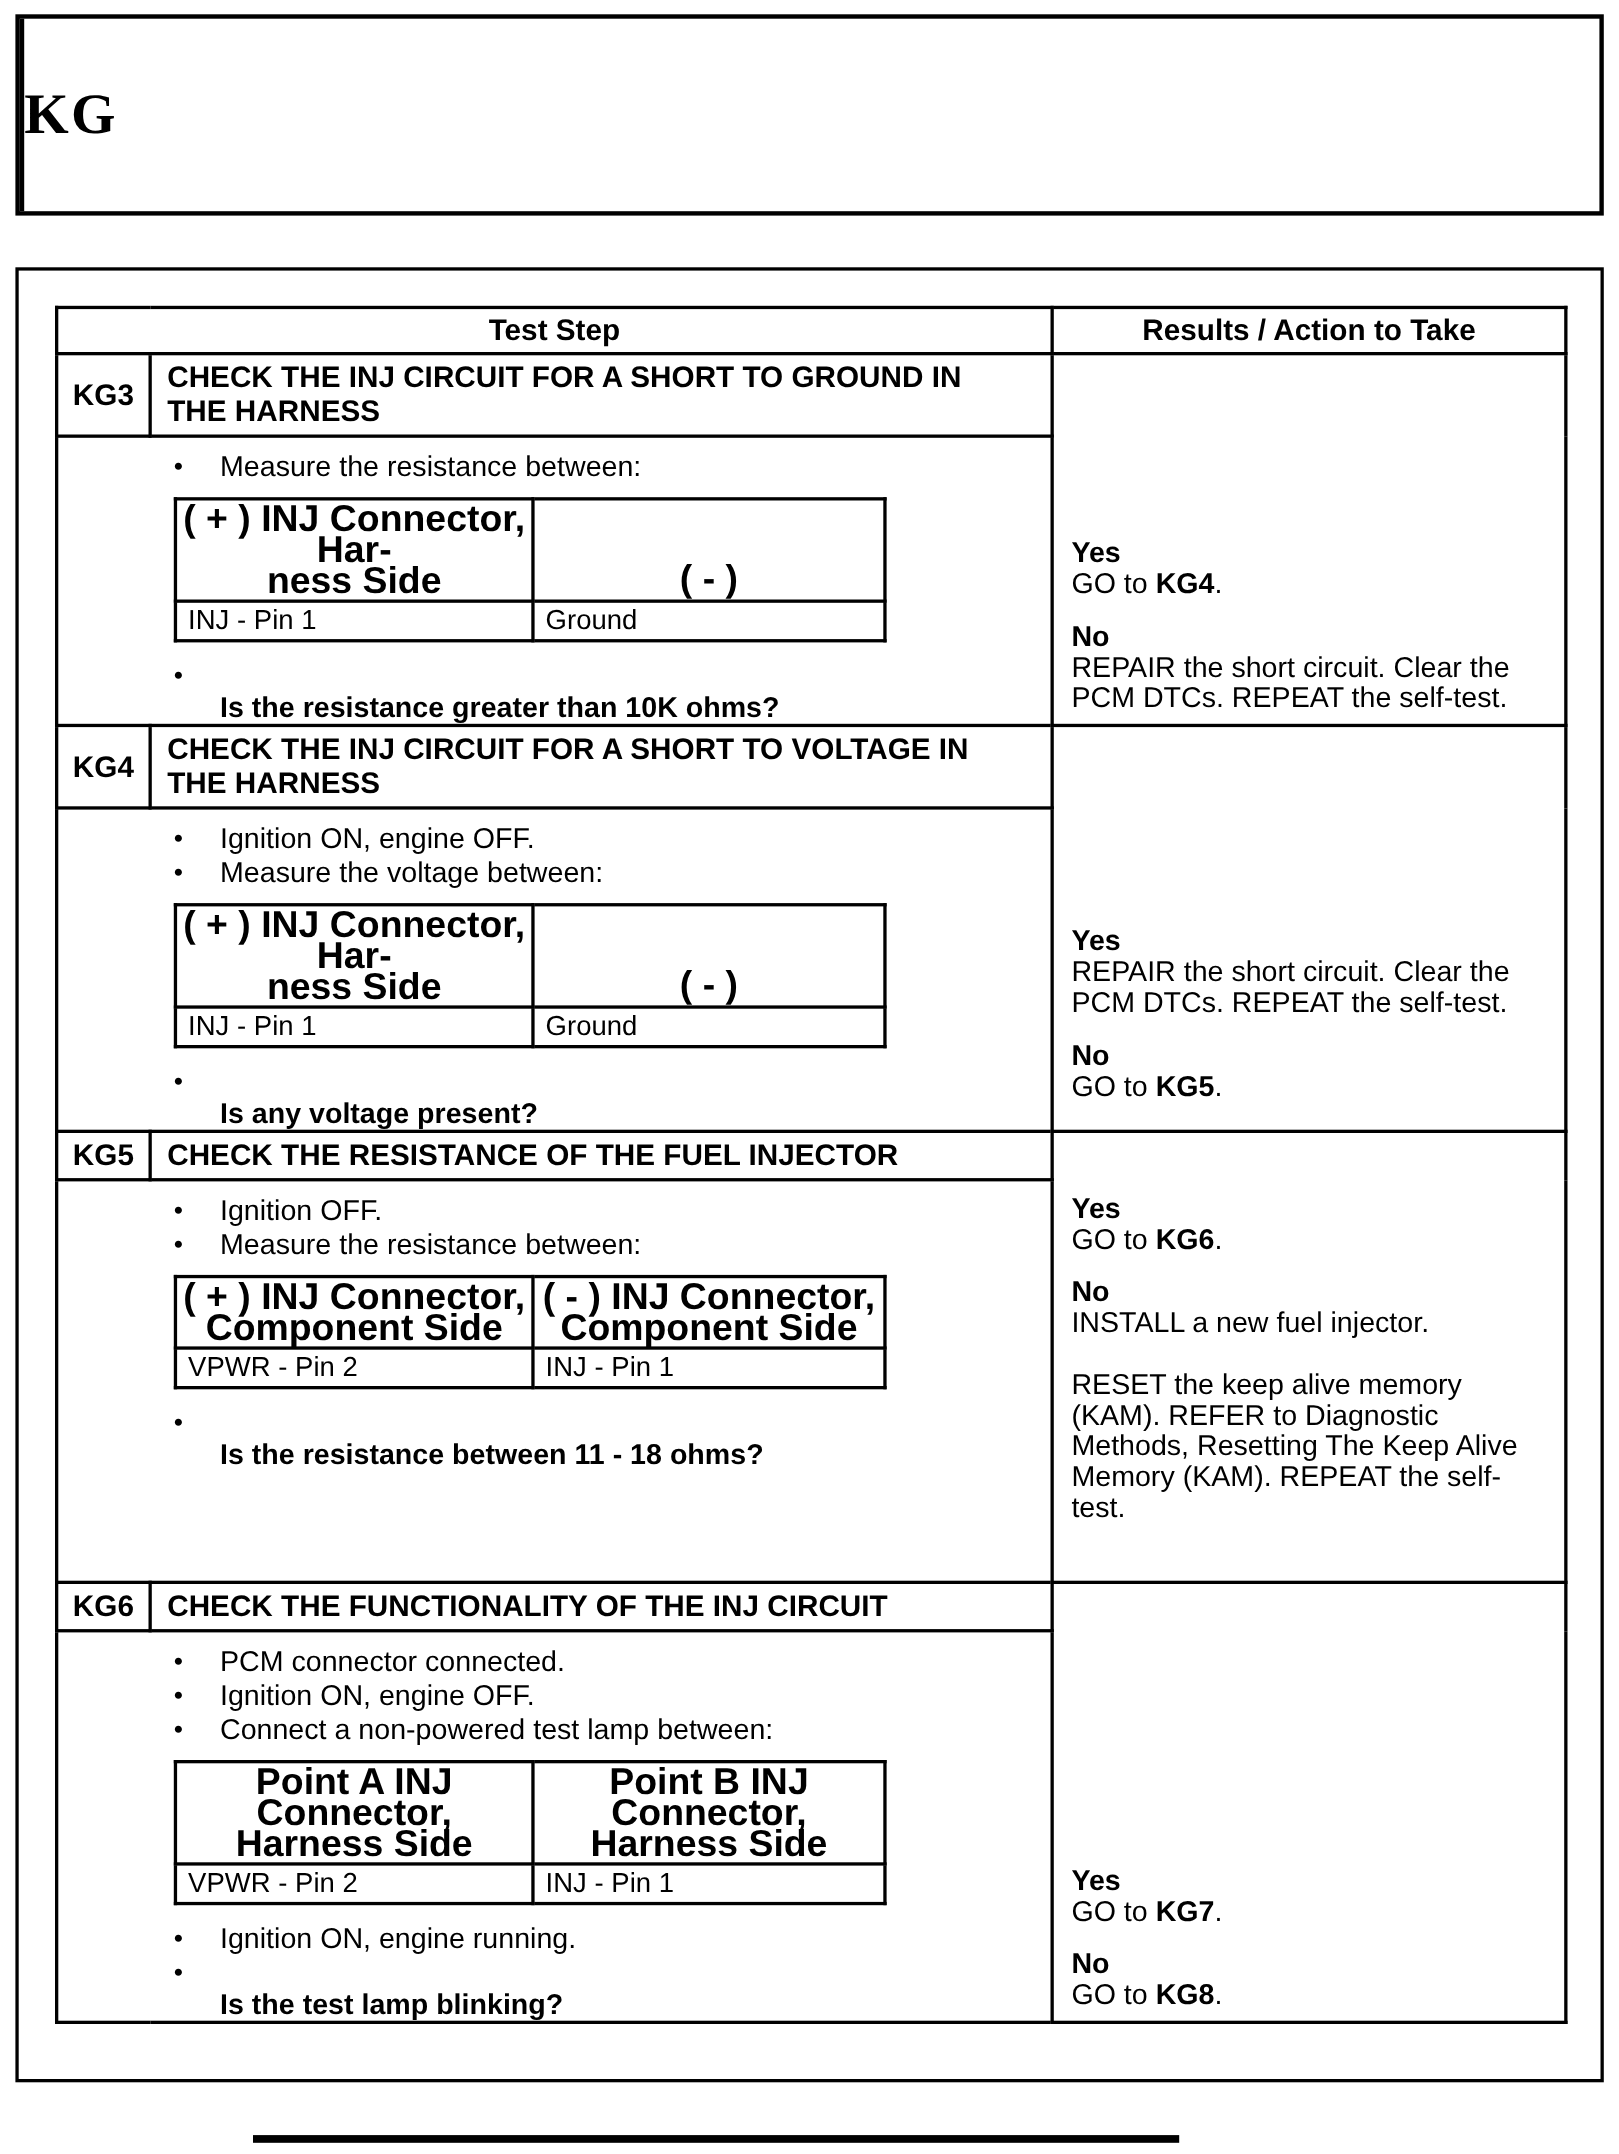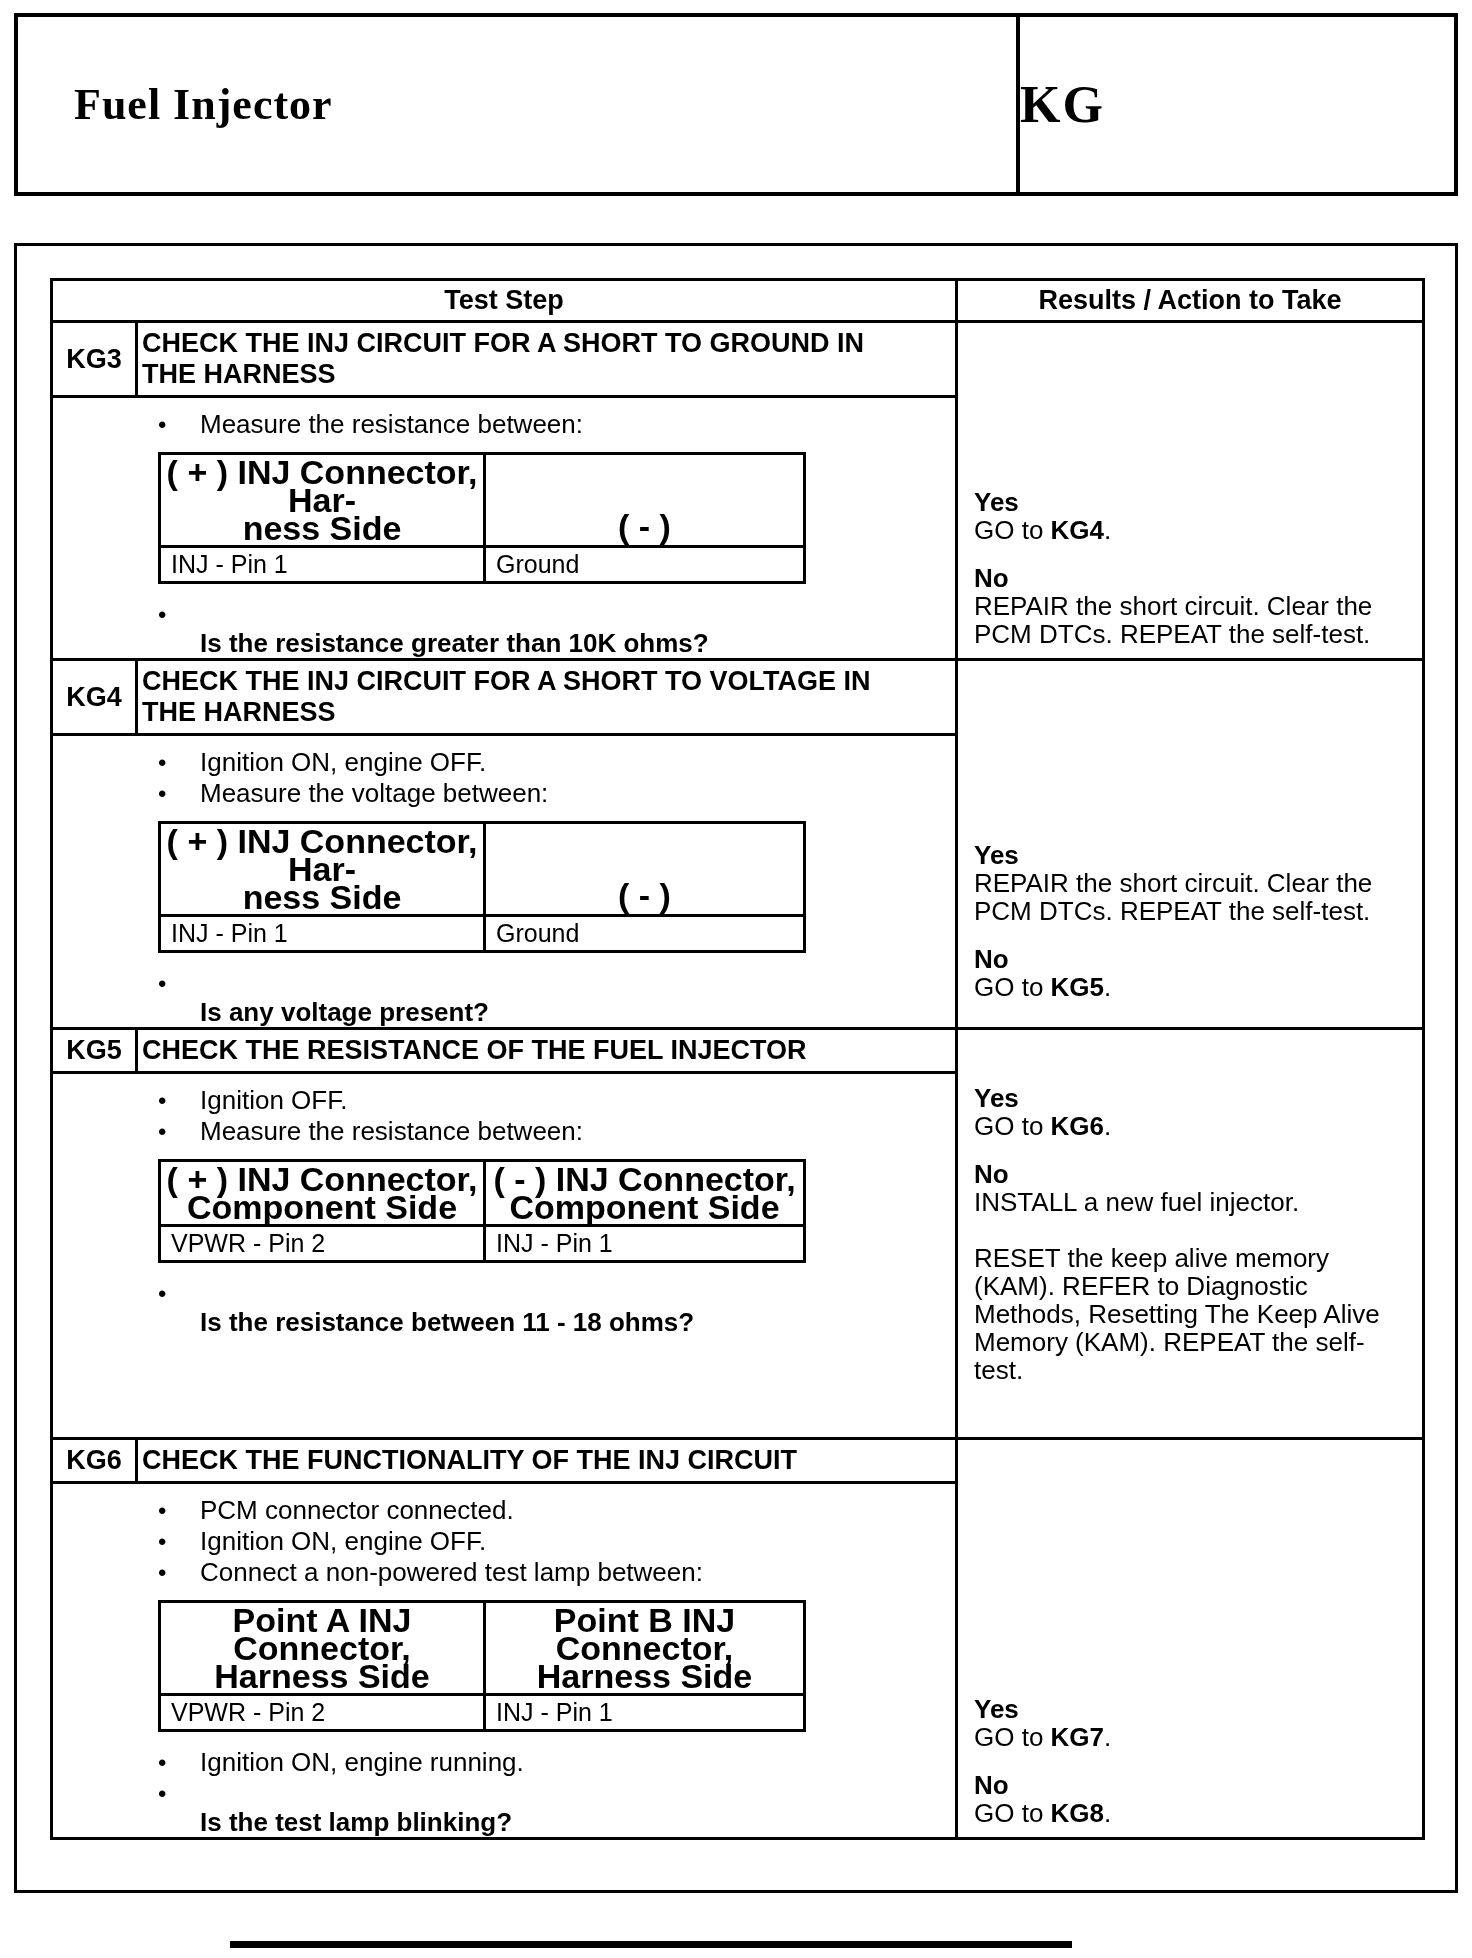--- a/index.html
+++ b/index.html
@@ -38,21 +38,21 @@
 
   .col-id { width:85px; } .col-title { width:820px; } .col-results { width:467px; }
 
   th.main-h { height:42px; font-size:27px; font-weight:bold; text-align:center; vertical-align:middle; background:#fff; }
 
   td.step-id {
     font-weight:bold; font-size:27px; text-align:center; vertical-align:middle;
   }
   td.step-title {
     font-weight:bold; font-size:27px; line-height:31px;
-    padding:5px 56px 5px 4px; vertical-align:middle;
+    padding:5px 56px 5px 14px; vertical-align:middle;
   }
   .h-title-2 { height:66px; }
   .h-title-1 { height:44px; }
 
   td.step-body { vertical-align:top; padding-top:10px; }
   .bh-kg3 { height:219px; } .bh-kg4 { height:247px; }
   .bh-kg5 { height:366px; } .bh-kg6 { height:294px; }
 
   
   .bullet { display:flex; margin-left:105px; font-size:26px; line-height:29px; margin-top:2px; }
@@ -86,23 +86,20 @@
 
   
   .scan-line { position:absolute; left:230px; top:1941px; width:842px; height:7px; background:#000; }
 </style>
 </head>
 <body>
 
 <div class="page">
 
   <div class="header-box">
-    <div class="header-left">
-      <div class="header-title">Fuel Injector</div>
-    </div>
     <div class="header-right">
       <div class="header-code">KG</div>
     </div>
   </div>
 
   <div class="main-box">
     <table class="pinpoint">
       <colgroup>
           <col class="col-id">
           <col class="col-title">

